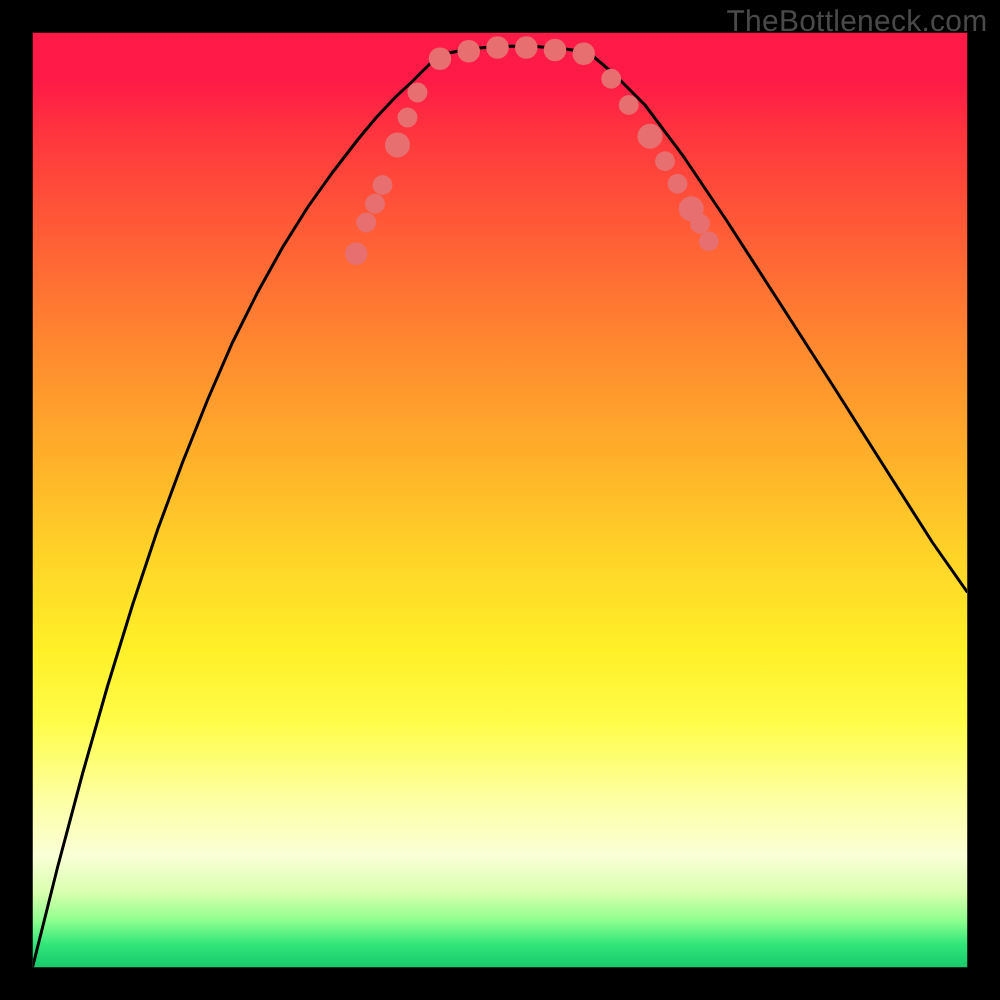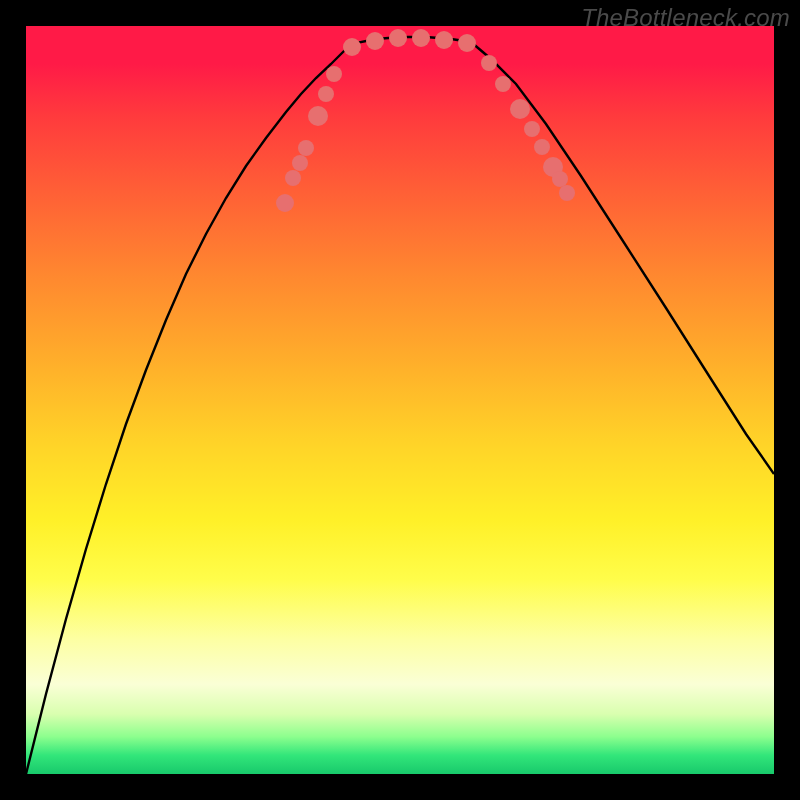--- a/index.html
+++ b/index.html
@@ -9,21 +9,20 @@
     height: 800px;
     background: #000;
     overflow: hidden;
     font-family: Arial, Helvetica, sans-serif;
   }
   .stage {
     position: relative;
     width: 800px;
     height: 800px;
     background: #000;
-    font-style: italic;
   }
   .plot-area {
     position: absolute;
     left: 26px;
     top: 26px;
     width: 748px;
     height: 748px;
     overflow: hidden;
   }
   .gradient {

